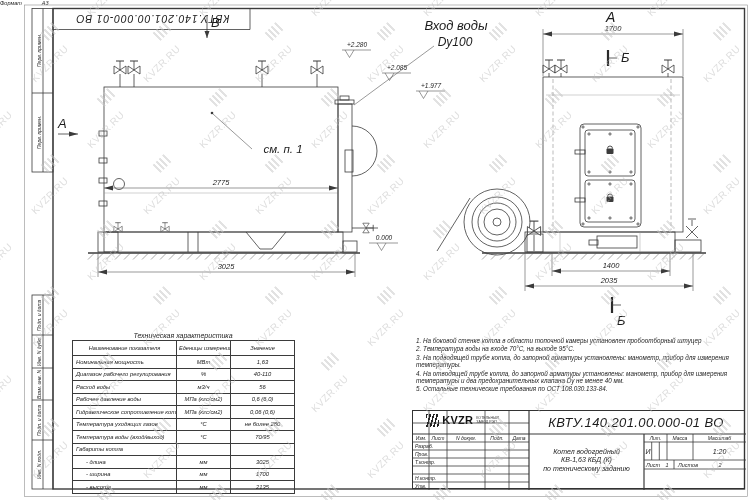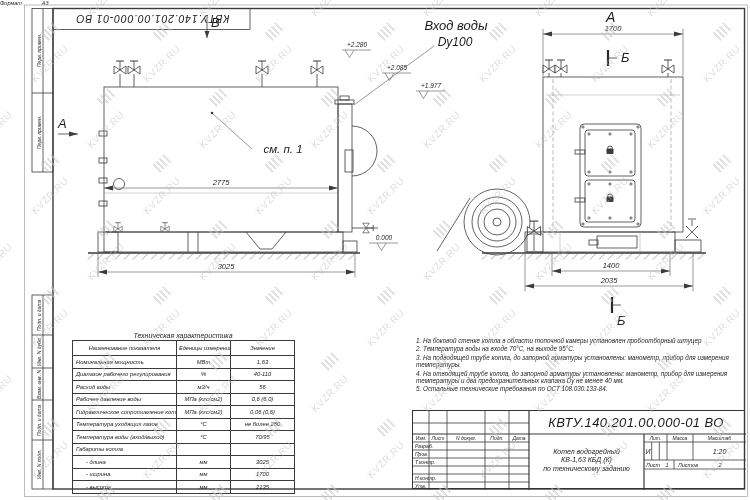--- a/index.html
+++ b/index.html
@@ -594,20 +594,28 @@
     <div class="cell s5" style="left:254px;top:23px;width:26px;height:8px">Масса</div>
     <div class="cell s5" style="left:280px;top:23px;width:53px;height:8px">Масштаб</div>
     <div class="cell s7" style="left:231px;top:31px;width:8px;height:18px">И</div>
     <div class="cell s7" style="left:280px;top:31px;width:53px;height:18px">1:20</div>
 
     <div class="cell s55" style="left:233px;top:49px;width:14px;height:9px">Лист</div>
     <div class="cell s55" style="left:248px;top:49px;width:12px;height:9px">1</div>
     <div class="cell s55" style="left:263px;top:49px;width:24px;height:9px">Листов</div>
     <div class="cell s55" style="left:300px;top:49px;width:14px;height:9px">2</div>
 
+    <div id="logorow">
+      <span class="logo-ic"></span>
+      <span class="logo-word">KVZR</span>
+      <span class="logo-sub">
+        <span>КОТЕЛЬНЫЙ</span>
+        <span>ЗАВОД РЭП</span>
+      </span>
+    </div>
   </div>
 
   <div id="format">
     <span>Формат</span>
     <span>А3</span>
   </div>
 
 </div>
 
 </body></html>

